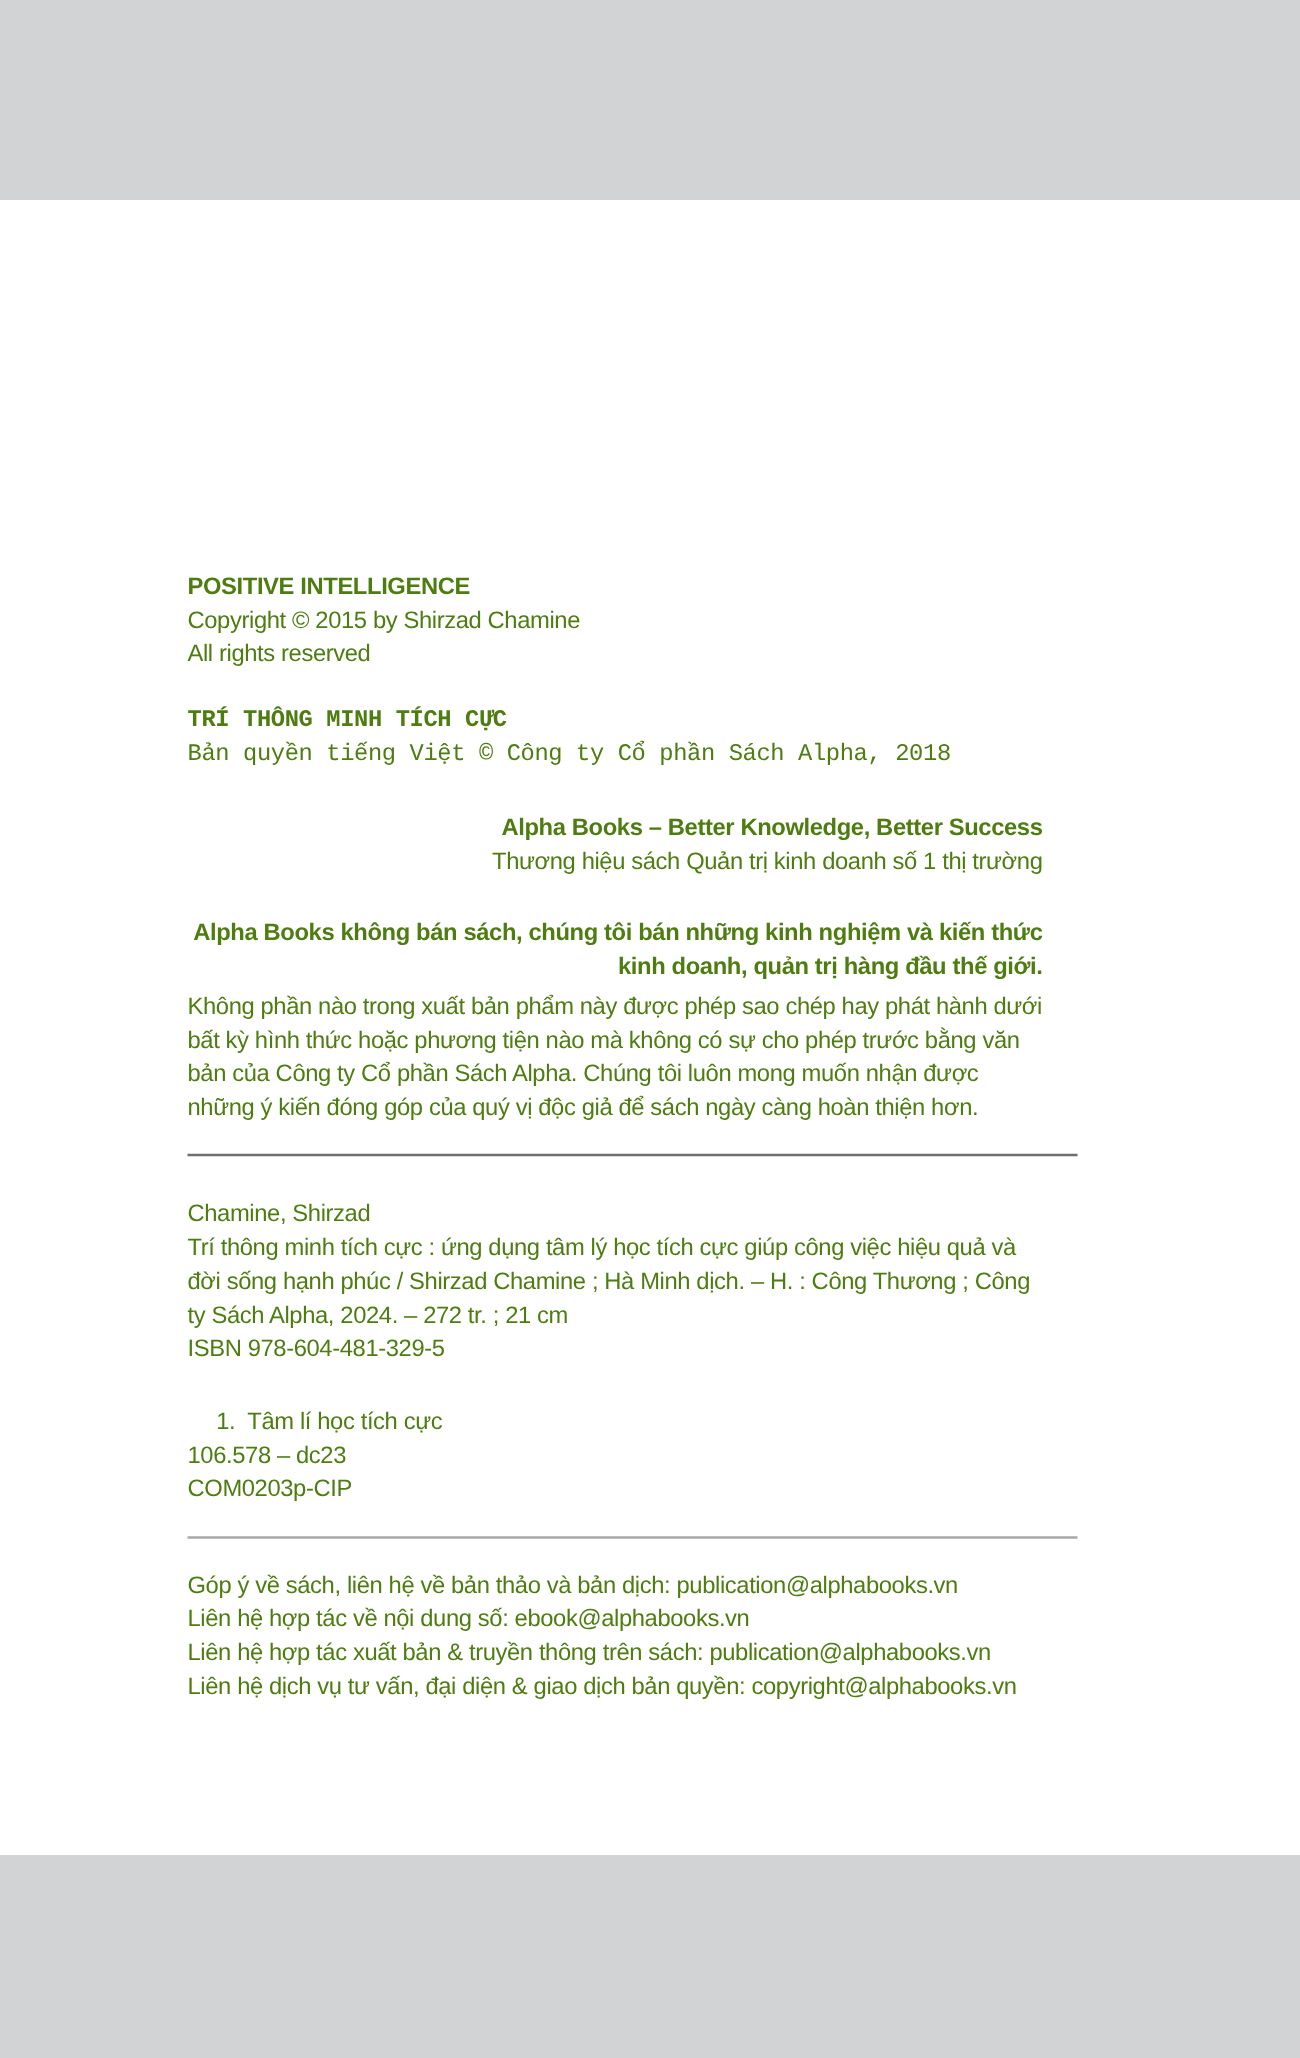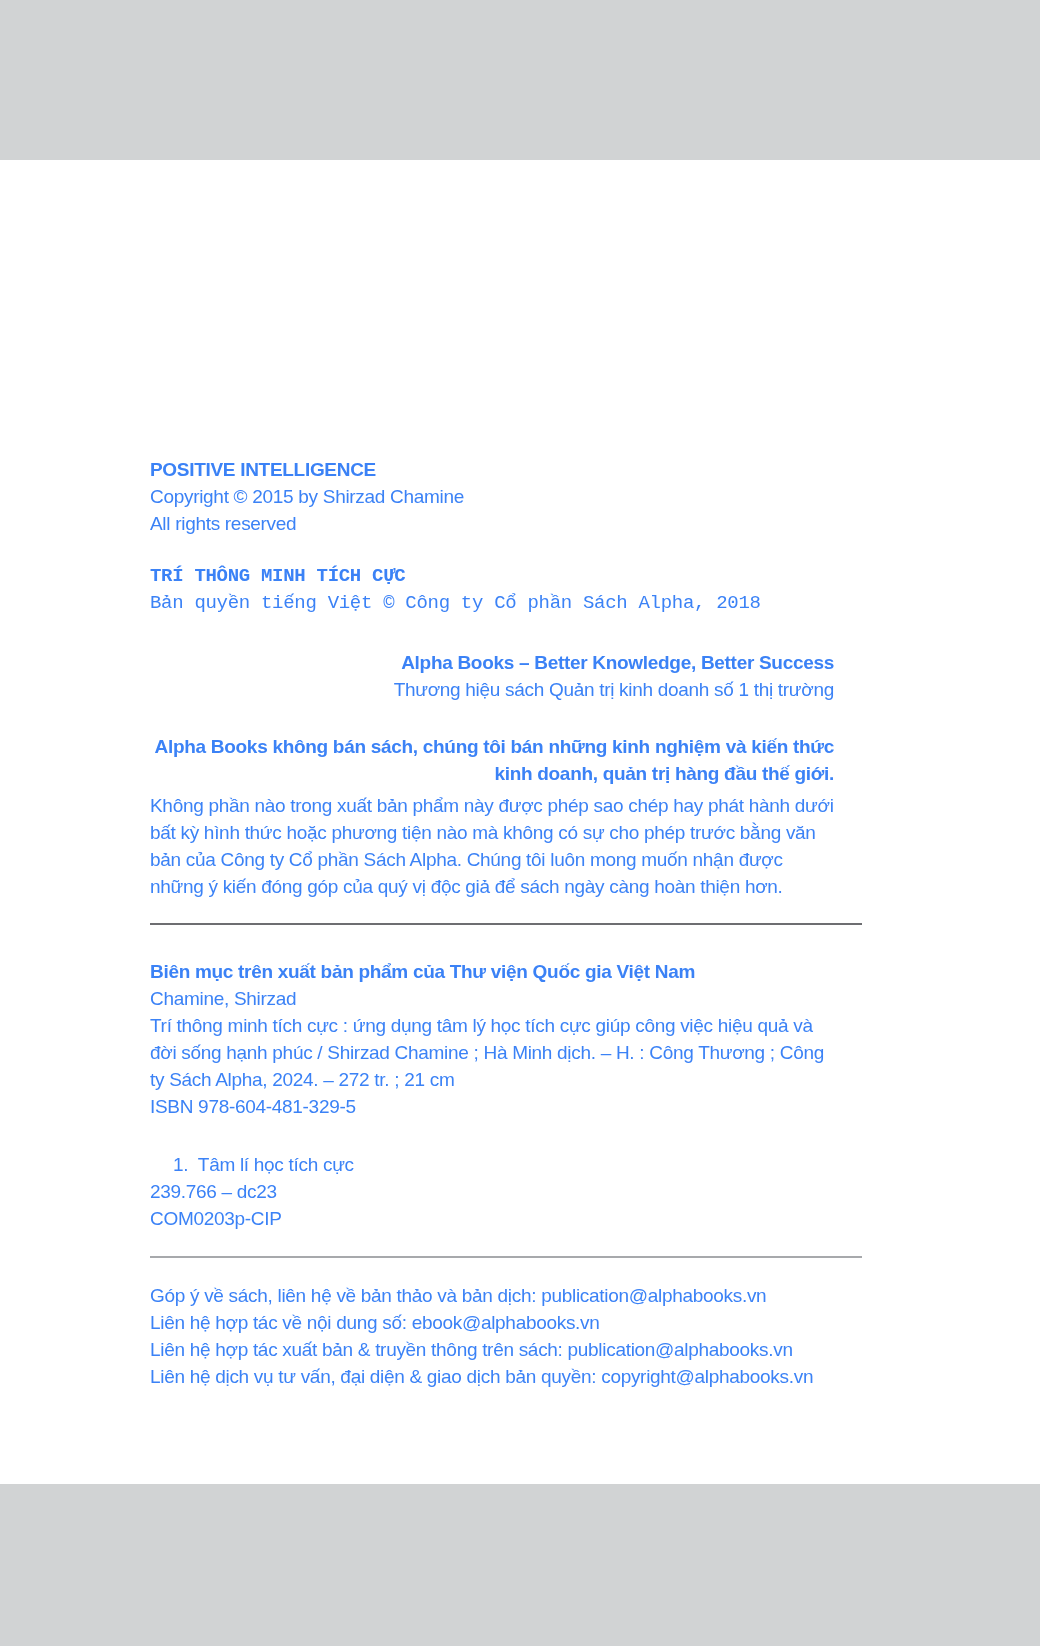--- a/index.html
+++ b/index.html
@@ -7,21 +7,21 @@
     padding: 0;
     background: #ffffff;
   }
   .screen {
     position: relative;
     width: 1040px;
     height: 1646px;
     background: #ffffff;
     overflow: hidden;
     font-family: "Liberation Sans", sans-serif;
-    color: #3b82f6;
+    color: #4d7c0f;
   }
   .band {
     position: absolute;
     left: 0;
     width: 1040px;
     background: #d1d3d4;
   }
   .band-top { top: 0; height: 160px; }
   .band-bottom { top: 1484px; height: 162px; }
 
@@ -91,29 +91,28 @@
       <p class="bold">Alpha Books không bán sách, chúng tôi bán những kinh nghiệm và kiến thức kinh doanh, quản trị hàng đầu thế giới.</p>
     </div>
 
     <div class="block b5">
       <p>Không phần nào trong xuất bản phẩm này được phép sao chép hay phát hành dưới bất kỳ hình thức hoặc phương tiện nào mà không có sự cho phép trước bằng văn bản của Công ty Cổ phần Sách Alpha. Chúng tôi luôn mong muốn nhận được những ý kiến đóng góp của quý vị độc giả để sách ngày càng hoàn thiện hơn.</p>
     </div>
 
     <hr class="rule rule1">
 
     <div class="block b6">
-      <p class="bold">Biên mục trên xuất bản phẩm của Thư viện Quốc gia Việt Nam</p>
       <p>Chamine, Shirzad</p>
       <p>Trí thông minh tích cực : ứng dụng tâm lý học tích cực giúp công việc hiệu quả và đời sống hạnh phúc / Shirzad Chamine ; Hà Minh dịch. – H. : Công Thương ; Công ty Sách Alpha, 2024. – 272 tr. ; 21 cm</p>
       <p>ISBN 978-604-481-329-5</p>
     </div>
 
     <div class="block b7">
       <p class="subject-line">1.  Tâm lí học tích cực</p>
-      <p>239.766 – dc23</p>
+      <p>106.578 – dc23</p>
       <p>COM0203p-CIP</p>
     </div>
 
     <hr class="rule rule2">
 
     <div class="block b8">
       <p>Góp ý về sách, liên hệ về bản thảo và bản dịch: publication@alphabooks.vn</p>
       <p>Liên hệ hợp tác về nội dung số: ebook@alphabooks.vn</p>
       <p>Liên hệ hợp tác xuất bản &amp; truyền thông trên sách: publication@alphabooks.vn</p>
       <p>Liên hệ dịch vụ tư vấn, đại diện &amp; giao dịch bản quyền: copyright@alphabooks.vn</p>

